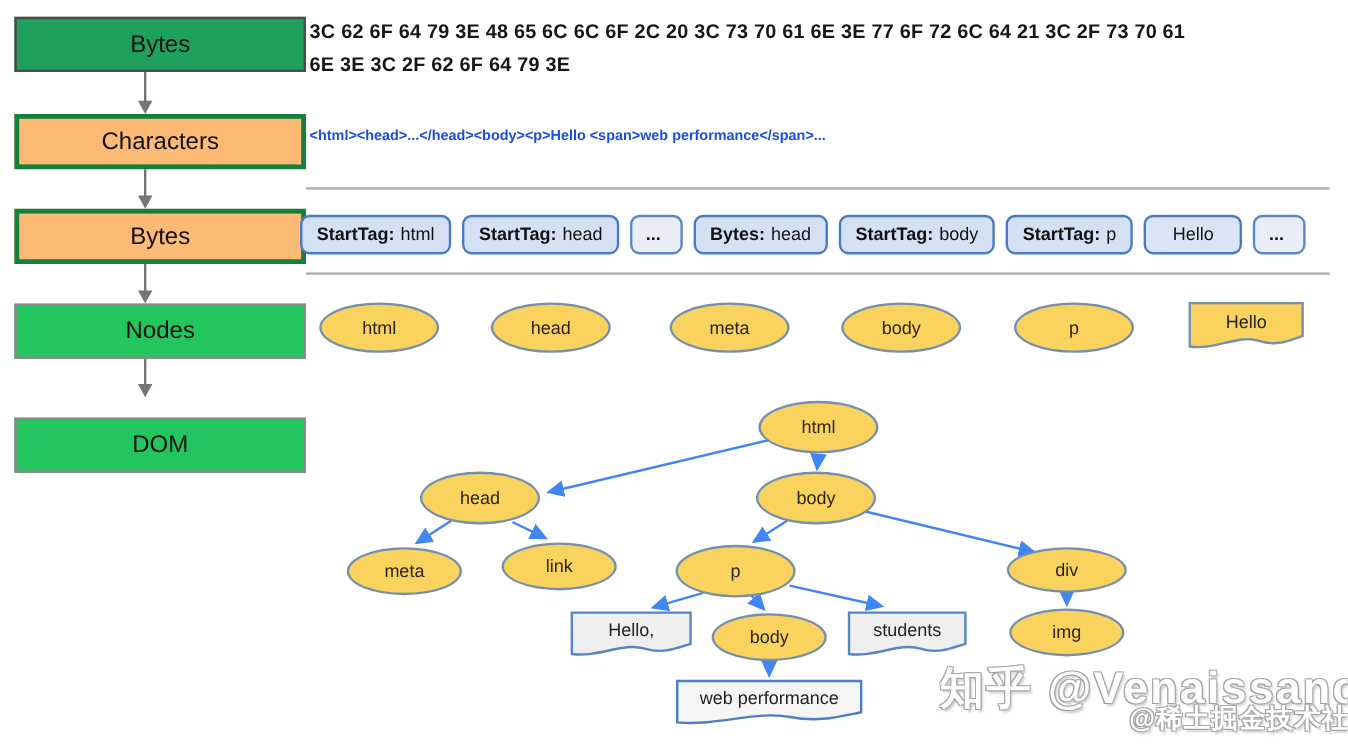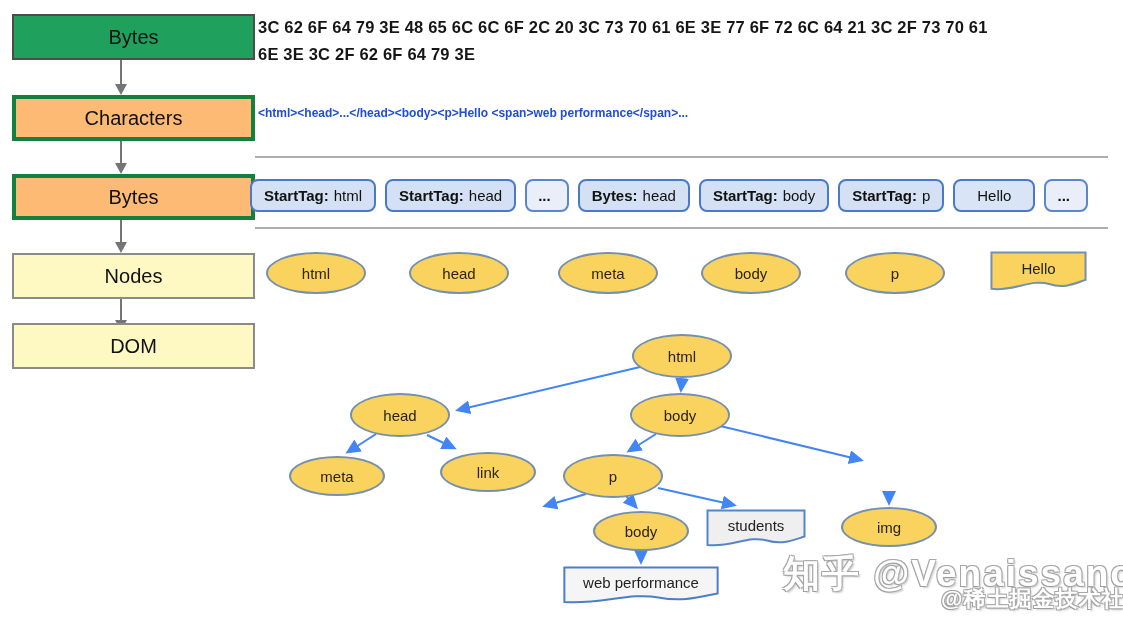--- a/index.html
+++ b/index.html
@@ -5,21 +5,21 @@
   html,body{margin:0;padding:0;background:#fff;}
   .stage{position:relative;width:1123px;height:622px;background:#ffffff;overflow:hidden;
          font-family:"Liberation Sans",sans-serif;color:#1a1a1a;}
 
   
   .sbox{position:absolute;left:12px;width:243px;height:46px;box-sizing:border-box;
         display:flex;align-items:center;justify-content:center;
         font-size:20px;color:#111;}
   .sbox.green{background:#1fa15d;border:2px solid #4c4c4c;}
   .sbox.blue{background:#fdba74;border:4px solid #15803d;}
-  .sbox.yellow{background:#fef9c3;border:2px solid #8a8a8a;}
+  .sbox.yellow{background:#22c55e;border:2px solid #8a8a8a;}
   .varrow{position:absolute;left:120px;width:2px;background:#757575;}
   .varrow::after{content:"";position:absolute;left:-5px;bottom:-10px;width:0;height:0;
         border-left:6px solid transparent;border-right:6px solid transparent;
         border-top:11px solid #757575;}
 
   
   .bytes-row{position:absolute;left:258px;top:14px;width:820px;
         font-size:16.5px;line-height:27px;letter-spacing:.2px;color:#161616;font-weight:600;}
   .chars-row{position:absolute;left:258px;top:106px;width:840px;
         font-size:12px;font-weight:bold;color:#1d4ed8;}
@@ -71,21 +71,21 @@
     </div>
   <div class="varrow" style="top:141px;height:23px"></div>
   <div class="sbox blue" style="top:174px">
       <span>Bytes</span>
     </div>
   <div class="varrow" style="top:220px;height:23px"></div>
   <div class="sbox yellow" style="top:253px">
       <span>Nodes</span>
     </div>
   <div class="varrow" style="top:299px;height:22px"></div>
-  <div class="sbox yellow" style="top:323px">
+  <div class="sbox yellow" style="top:348px">
       <span>DOM</span>
     </div>
 
   <div class="bytes-row">
     <div>3C 62 6F 64 79 3E 48 65 6C 6C 6F 2C 20 3C 73 70 61 6E 3E 77 6F 72 6C 64 21 3C 2F 73 70 61</div>
     <div>6E 3E 3C 2F 62 6F 64 79 3E</div>
   </div>
 
   <div class="chars-row">&lt;html&gt;&lt;head&gt;...&lt;/head&gt;&lt;body&gt;&lt;p&gt;Hello &lt;span&gt;web performance&lt;/span&gt;...</div>
 
@@ -169,33 +169,42 @@
     </div>
   <div class="ellipse" style="left:350px;top:393px;width:100px;height:44px">
       <span>head</span>
     </div>
   <div class="ellipse" style="left:630px;top:393px;width:100px;height:44px">
       <span>body</span>
     </div>
   <div class="ellipse" style="left:289px;top:456px;width:96px;height:40px">
       <span>meta</span>
     </div>
-  <div class="ellipse" style="left:440px;top:452px;width:96px;height:40px">
+  <div class="ellipse" style="left:418px;top:452px;width:96px;height:40px">
       <span>link</span>
     </div>
   <div class="ellipse" style="left:563px;top:454px;width:100px;height:44px">
       <span>p</span>
     </div>
+  <div class="ellipse" style="left:839px;top:456px;width:100px;height:38px">
+      <span>div</span>
+    </div>
   <div class="ellipse" style="left:593px;top:511px;width:96px;height:40px">
       <span>body</span>
     </div>
   <div class="ellipse" style="left:841px;top:507px;width:96px;height:40px">
       <span>img</span>
     </div>
 
+  <div class="docshape light-doc" style="left:475px;top:509px;width:102px;height:40px">
+    <svg viewBox="0 0 100 40" preserveAspectRatio="none">
+        <path vector-effect="non-scaling-stroke" stroke-width="2" d="M1.5,1.5 L98.5,1.5 L98.5,27.5 C86,31.5 76,36 61,31.5 C43,26 24,39 1.5,36 Z"></path>
+      </svg>
+    <span class="lbl">Hello,</span>
+  </div>
   <div class="docshape light-doc" style="left:706px;top:509px;width:100px;height:40px">
     <svg viewBox="0 0 100 40" preserveAspectRatio="none">
         <path vector-effect="non-scaling-stroke" stroke-width="2" d="M1.5,1.5 L98.5,1.5 L98.5,27.5 C86,31.5 76,36 61,31.5 C43,26 24,39 1.5,36 Z"></path>
       </svg>
     <span class="lbl">students</span>
   </div>
   <div class="docshape white-doc" style="left:562px;top:566px;width:158px;height:40px">
     <svg viewBox="0 0 100 40" preserveAspectRatio="none">
         <path vector-effect="non-scaling-stroke" stroke-width="2" d="M1.5,1.5 L98.5,1.5 L98.5,27.5 C86,31.5 76,36 61,31.5 C43,26 24,39 1.5,36 Z"></path>
       </svg>

